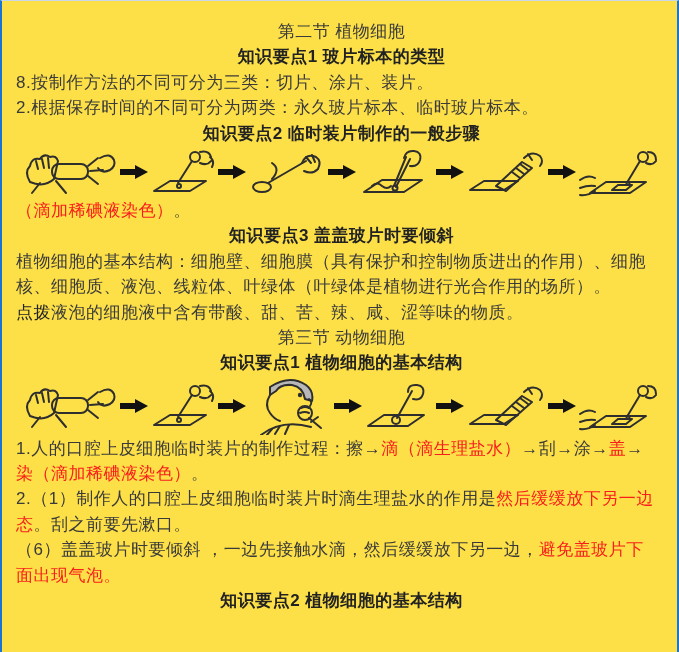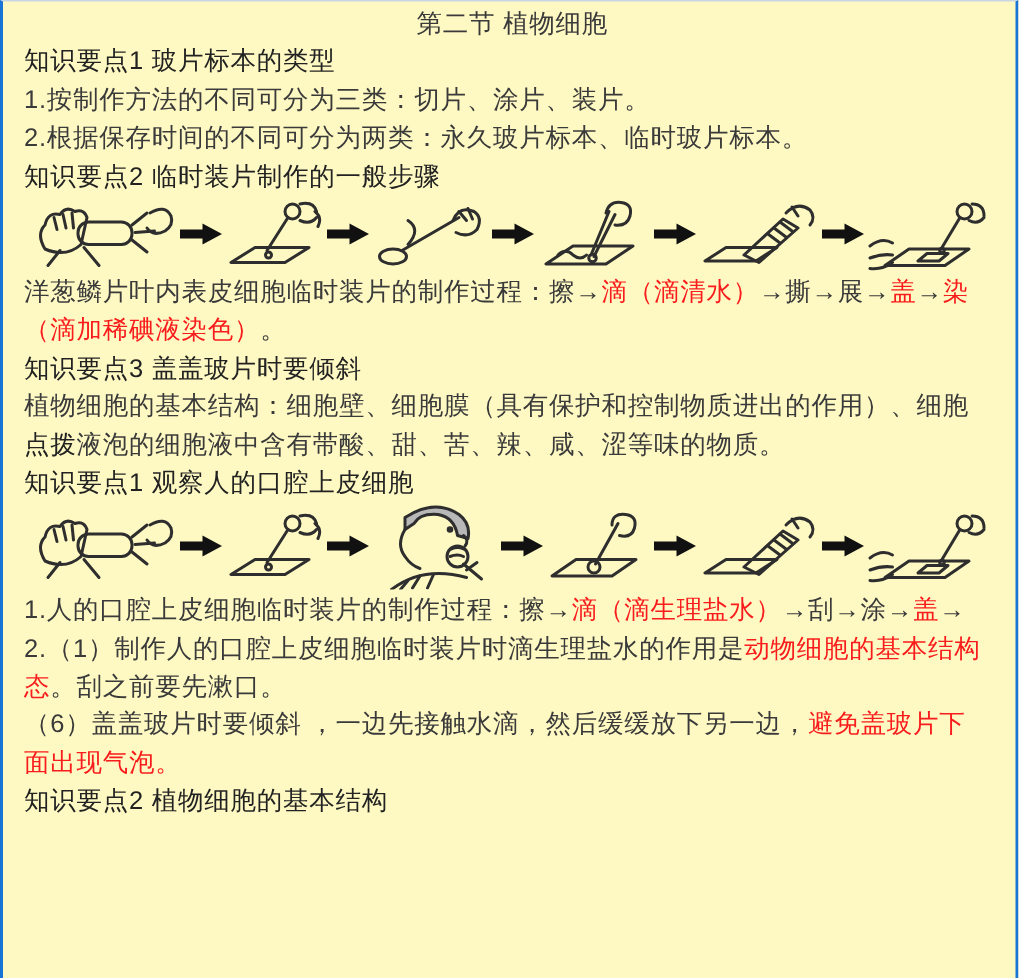--- a/index.html
+++ b/index.html
@@ -1,53 +1,53 @@
 <!DOCTYPE html>
 <html><head>
 <meta charset="utf-8">
 <style>
   html,body{margin:0;padding:0;background:#fff;}
   .page{
     position:relative;
     width:679px;height:652px;
     box-sizing:border-box;
-    background:#fef9c3;
+    background:#fde047;
     border-left:2px solid var(--blue,#1a74d6);
     border-right:2px solid var(--blue,#1a74d6);
     border-top:1px solid #c9d6e6;
-    padding:2px 10px 0 14px;
+    padding:18px 10px 0 14px;
     overflow:hidden;
     font-family:"Liberation Sans","DejaVu Sans",sans-serif;
     font-size:17px;
     color:var(--ink,#3a3a3a);
   }
   .line{
     height:25.4px;line-height:25.4px;
     white-space:nowrap;
     letter-spacing:0.5px;
   }
   .center{text-align:center;}
-  .heading{font-weight:normal;color:#222;}
+  .heading{font-weight:bold;color:#222;text-align:center;}
   .red{color:var(--red,#f91c1c);}
   .bold{font-weight:normal;color:#222;}
   .strip{
     display:flex;align-items:center;gap:2px;
     margin:1px 0 1px 6px;
   }
   .strip svg{display:block;}
   .stepicon, .arrow{flex:0 0 auto;}
 </style>
 </head>
 <body>
 
 <div class="page" style="--blue: #1a74d6; --red: #f91c1c; --ink: #3a3a3a;">
   <div>
       <div class="line center"><span>第二节 植物细胞</span></div>
       <div class="line heading"><span>知识要点1 玻片标本的类型</span></div>
-      <div class="line line"><span>1.按制作方法的不同可分为三类：切片、涂片、装片。</span></div>
+      <div class="line line"><span>8.按制作方法的不同可分为三类：切片、涂片、装片。</span></div>
       <div class="line line"><span>2.根据保存时间的不同可分为两类：永久玻片标本、临时玻片标本。</span></div>
       <div class="line heading"><span>知识要点2 临时装片制作的一般步骤</span></div>
       <div class="strip">
         <span class="stepicon">
           <svg width="96" height="46" viewBox="0 0 96 46">
    <g fill="none" stroke="#2e2e2e" stroke-width="2" stroke-linecap="round" stroke-linejoin="round">
      <rect x="30" y="15" width="36" height="15" rx="7"></rect>
      <path d="M8 33 Q2 23 8 17 Q10 8 18 10 Q22 4 28 8 Q34 6 36 12 L32 30 Q22 39 8 33 Z"></path>
      <path d="M14 12 l2 8 M20 10 l2 9 M26 9 l1 10"></path>
      <path d="M66 17 l10 -8 M68 22 l13 -1 M66 27 l10 8"></path>
@@ -131,26 +131,27 @@
      <path d="M12 46 L52 46 L68 35 L28 35 Z"></path>
      <path d="M34 43 L48 43 L54 38 L40 38 Z"></path>
      <circle cx="50" cy="36" r="1.5"></circle>
      <path d="M50 34 L62 14"></path>
      <circle cx="65" cy="10" r="5"></circle>
      <path d="M70 5 q8 0 8 8 M68 16 q6 3 10 -2"></path>
    </g>
           </svg>
         </span>
       </div>
-      <div class="line line"><span>洋葱鳞片叶内表皮细胞临时装片的制作过程：擦→</span><span class="red">滴（滴清水）</span><span>→撕→展→</span><span class="red">盖</span><span>→</span><span class="red">染</span></div>
       <div class="line line"><span class="red">（滴加稀碘液染色）</span><span>。</span></div>
       <div class="line heading"><span>知识要点3 盖盖玻片时要倾斜</span></div>
       <div class="line line"><span>植物细胞的基本结构：细胞壁、细胞膜（具有保护和控制物质进出的作用）、细胞</span></div>
+      <div class="line line"><span>核、细胞质、液泡、线粒体、叶绿体（叶绿体是植物进行光合作用的场所）。</span></div>
       <div class="line line"><span class="bold">点拨</span><span>液泡的细胞液中含有带酸、甜、苦、辣、咸、涩等味的物质。</span></div>
-      <div class="line heading"><span>知识要点1 观察人的口腔上皮细胞</span></div>
+      <div class="line center"><span>第三节 动物细胞</span></div>
+      <div class="line heading"><span>知识要点1 植物细胞的基本结构</span></div>
       <div class="strip">
         <span class="stepicon">
           <svg width="96" height="46" viewBox="0 0 96 46">
    <g fill="none" stroke="#2e2e2e" stroke-width="2" stroke-linecap="round" stroke-linejoin="round">
      <rect x="30" y="15" width="36" height="15" rx="7"></rect>
      <path d="M8 33 Q2 23 8 17 Q10 8 18 10 Q22 4 28 8 Q34 6 36 12 L32 30 Q22 39 8 33 Z"></path>
      <path d="M14 12 l2 8 M20 10 l2 9 M26 9 l1 10"></path>
      <path d="M66 17 l10 -8 M68 22 l13 -1 M66 27 l10 8"></path>
      <path d="M78 9 q10 -6 14 2 q2 6 -4 10 q-8 4 -12 -2"></path>
      <path d="M18 34 L10 44 M34 32 L44 44"></path>
@@ -237,20 +238,21 @@
      <path d="M34 43 L48 43 L54 38 L40 38 Z"></path>
      <circle cx="50" cy="36" r="1.5"></circle>
      <path d="M50 34 L62 14"></path>
      <circle cx="65" cy="10" r="5"></circle>
      <path d="M70 5 q8 0 8 8 M68 16 q6 3 10 -2"></path>
    </g>
           </svg>
         </span>
       </div>
       <div class="line line"><span>1.人的口腔上皮细胞临时装片的制作过程：擦→</span><span class="red">滴（滴生理盐水）</span><span>→刮→涂→</span><span class="red">盖</span><span>→</span></div>
-      <div class="line line"><span>2.（1）制作人的口腔上皮细胞临时装片时滴生理盐水的作用是</span><span class="red">动物细胞的基本结构</span></div>
+      <div class="line line"><span class="red">染（滴加稀碘液染色）</span><span>。</span></div>
+      <div class="line line"><span>2.（1）制作人的口腔上皮细胞临时装片时滴生理盐水的作用是</span><span class="red">然后缓缓放下另一边</span></div>
       <div class="line line"><span class="red">态</span><span>。刮之前要先漱口。</span></div>
       <div class="line line"><span>（6）盖盖玻片时要倾斜 ，一边先接触水滴，然后缓缓放下另一边，</span><span class="red">避免盖玻片下</span></div>
       <div class="line line"><span class="red">面出现气泡。</span></div>
       <div class="line heading"><span>知识要点2 植物细胞的基本结构</span></div>
       <div class="line heading"></div>
     </div>
 </div>
 
 </body></html>

